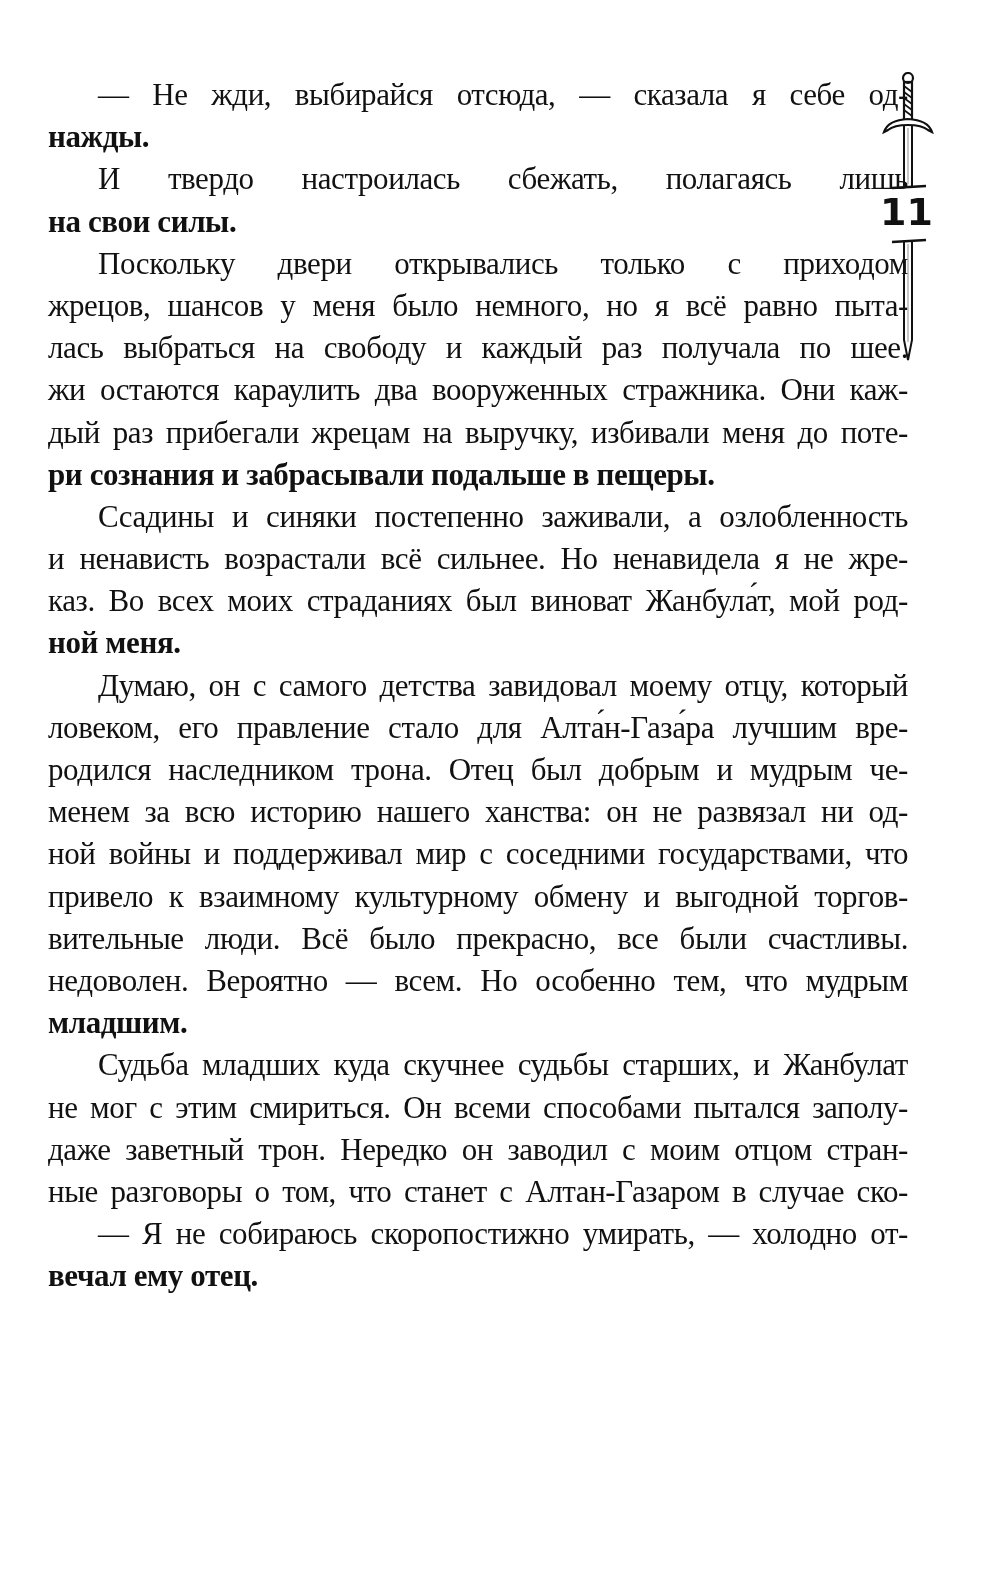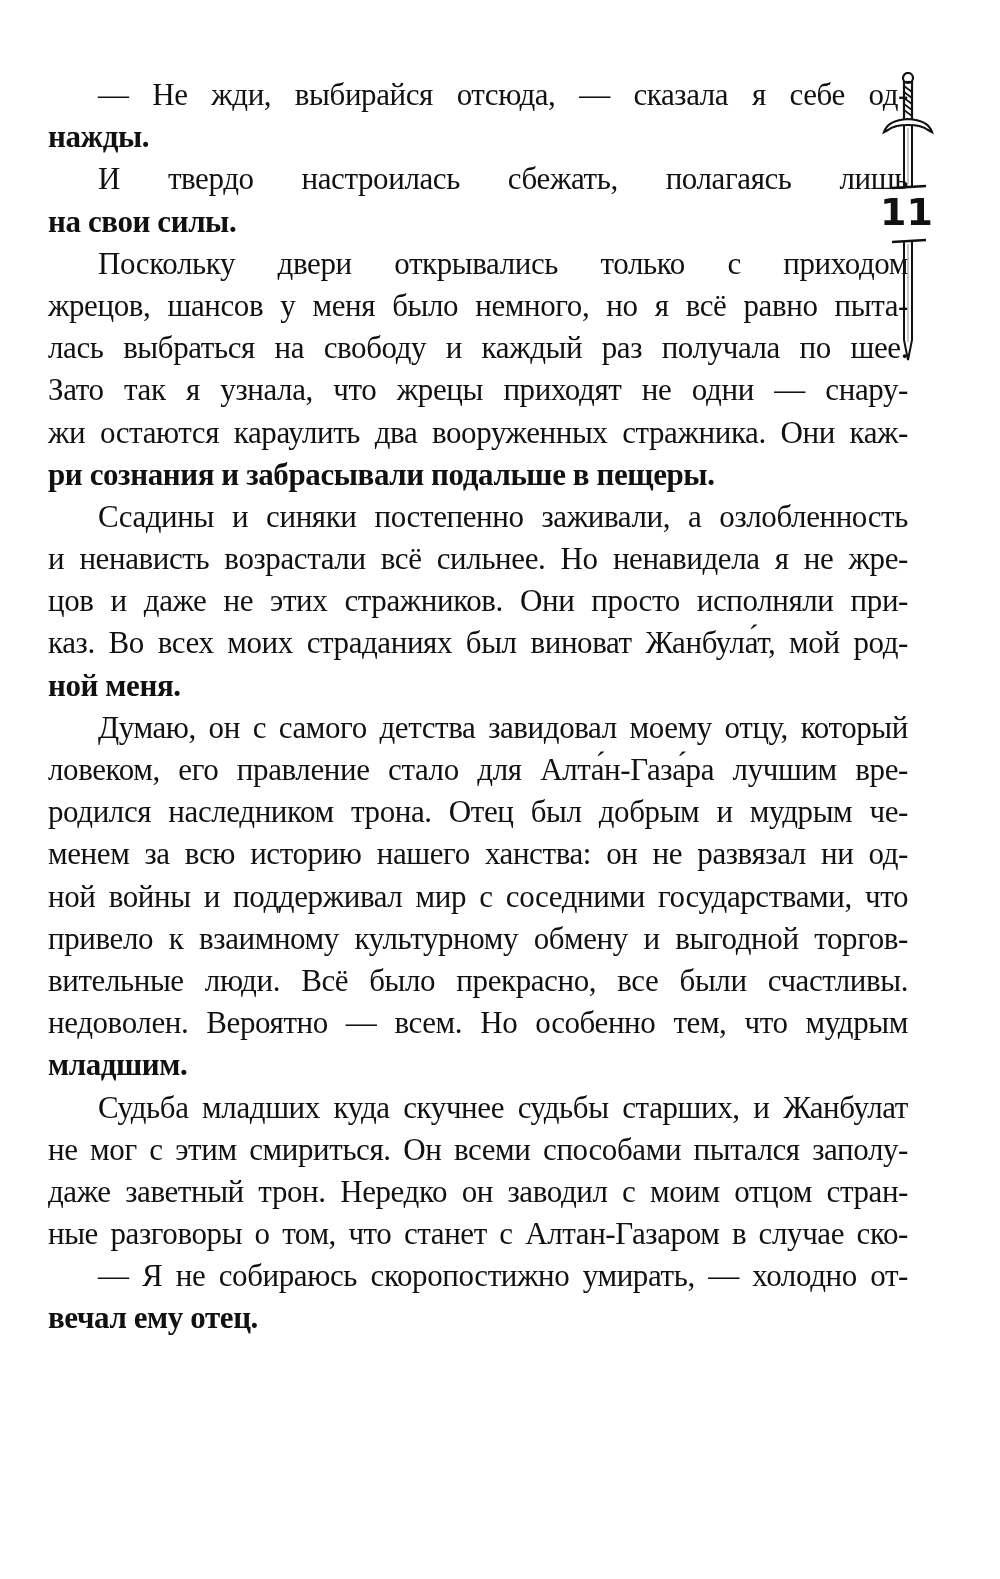--- a/index.html
+++ b/index.html
@@ -15,26 +15,25 @@
 <body>
 
 <div class="page-text" id="lines">
     <span class="line indent">— Не жди, выбирайся отсюда, — сказала я себе од-</span>
     <span class="line last">нажды.</span>
     <span class="line indent">И твердо настроилась сбежать, полагаясь лишь</span>
     <span class="line last">на свои силы.</span>
     <span class="line indent">Поскольку двери открывались только с приходом</span>
     <span class="line">жрецов, шансов у меня было немного, но я всё равно пыта-</span>
     <span class="line">лась выбраться на свободу и каждый раз получала по шее.</span>
-    <span class="line">Зато так я узнала, что жрецы приходят не одни — снару-</span>
     <span class="line">жи остаются караулить два вооруженных стражника. Они каж-</span>
+    <span class="line">дый раз прибегали жрецам на выручку, избивали меня до поте-</span>
     <span class="line last">ри сознания и забрасывали подальше в пещеры.</span>
     <span class="line indent">Ссадины и синяки постепенно заживали, а озлобленность</span>
     <span class="line">и ненависть возрастали всё сильнее. Но ненавидела я не жре-</span>
-    <span class="line">цов и даже не этих стражников. Они просто исполняли при-</span>
     <span class="line">каз. Во всех моих страданиях был виноват Жанбула́т, мой род-</span>
     <span class="line last">ной меня.</span>
     <span class="line indent">Думаю, он с самого детства завидовал моему отцу, который</span>
     <span class="line">ловеком, его правление стало для Алта́н-Газа́ра лучшим вре-</span>
     <span class="line">родился наследником трона. Отец был добрым и мудрым че-</span>
     <span class="line">менем за всю историю нашего ханства: он не развязал ни од-</span>
     <span class="line">ной войны и поддерживал мир с соседними государствами, что</span>
     <span class="line">привело к взаимному культурному обмену и выгодной торгов-</span>
     <span class="line">вительные люди. Всё было прекрасно, все были счастливы.</span>
     <span class="line">недоволен. Вероятно — всем. Но особенно тем, что мудрым</span>

